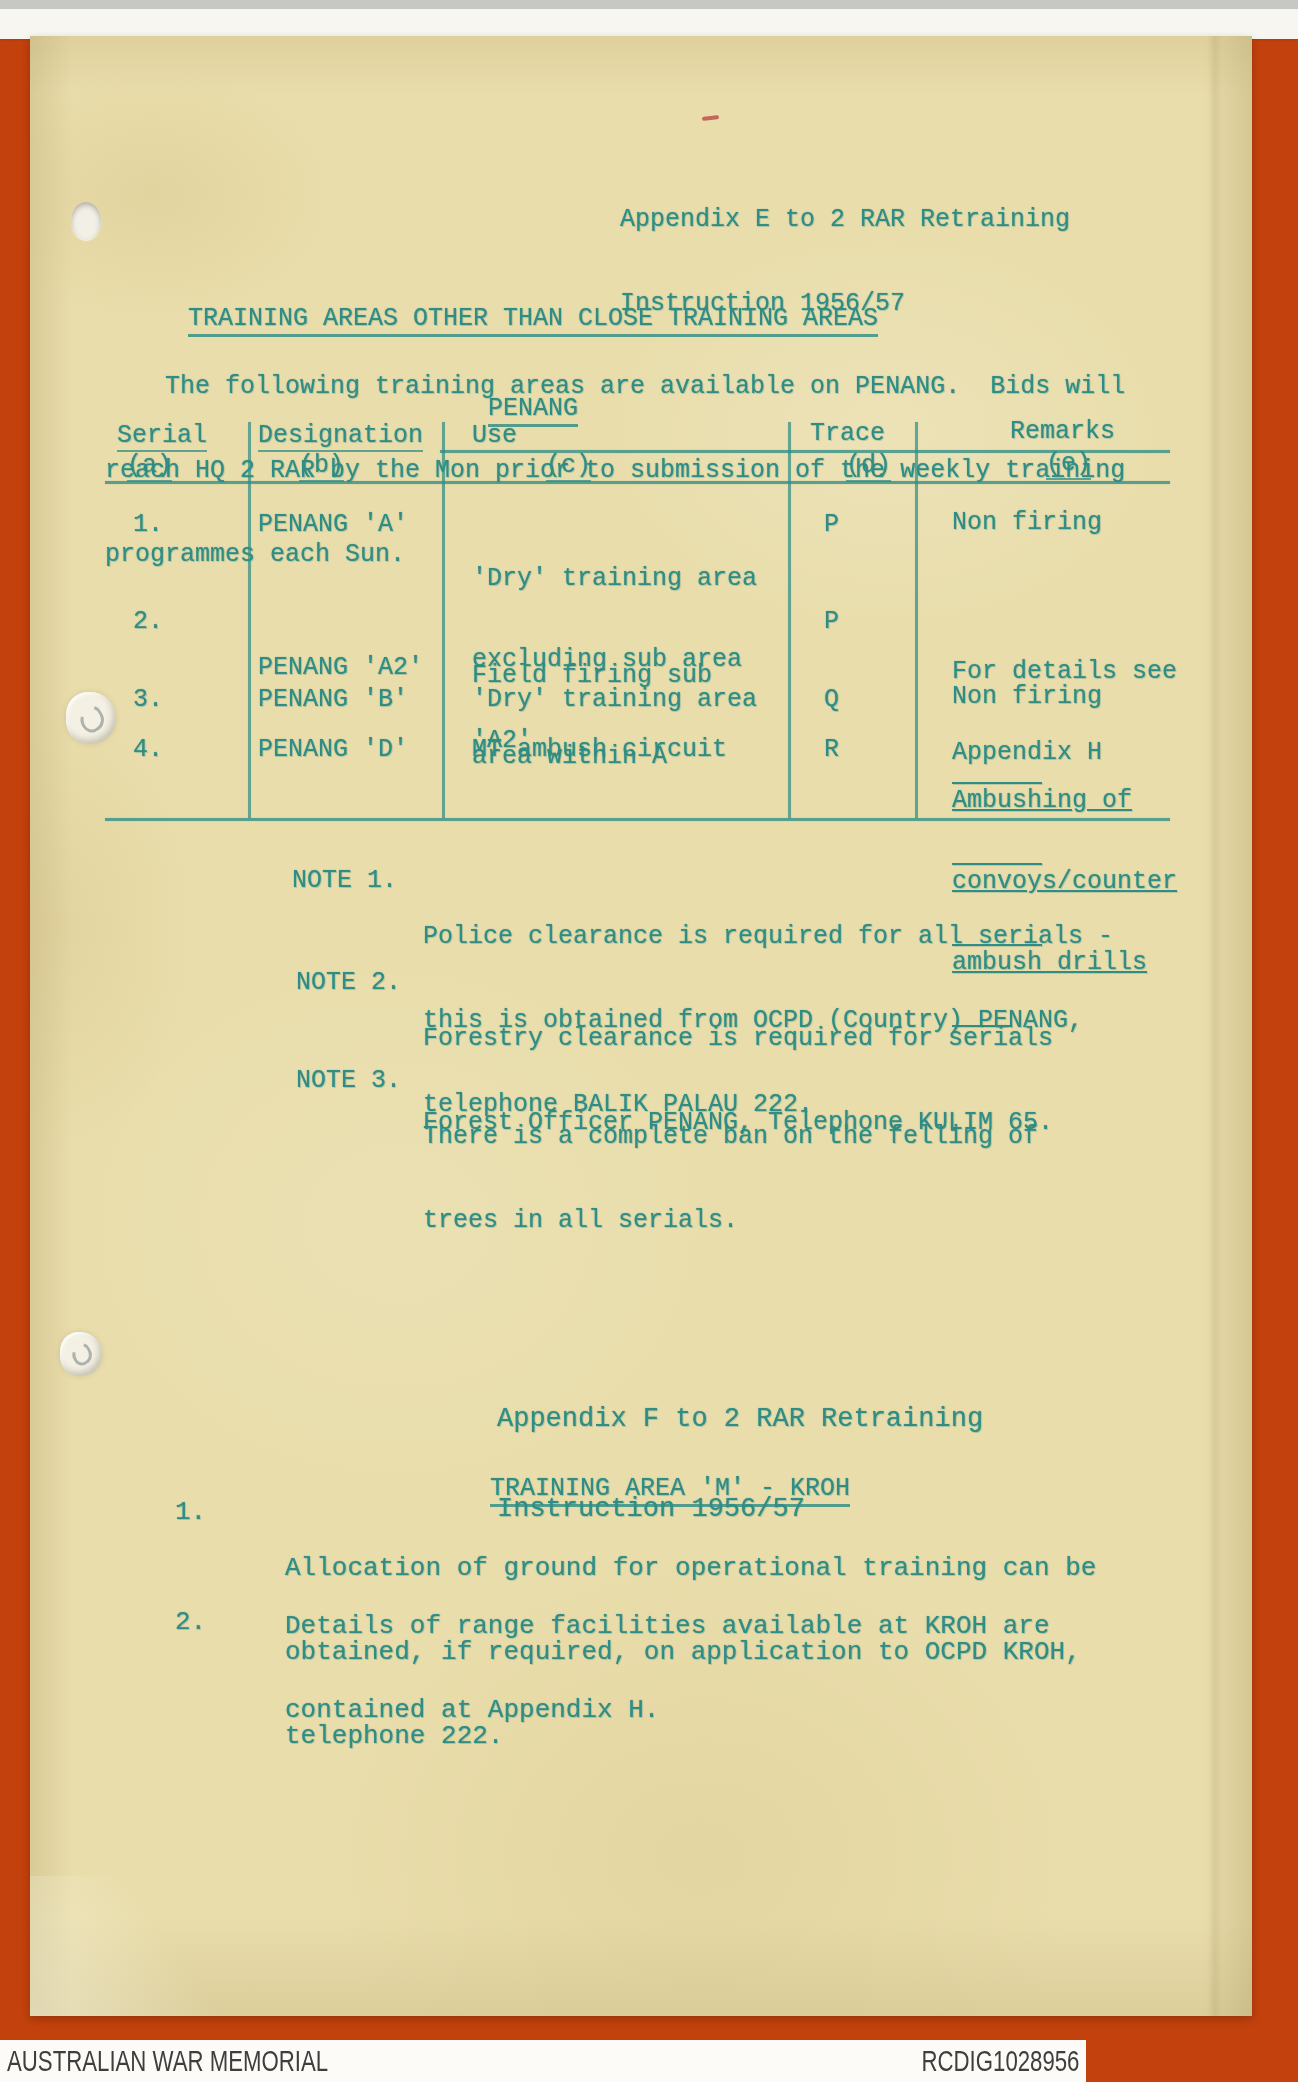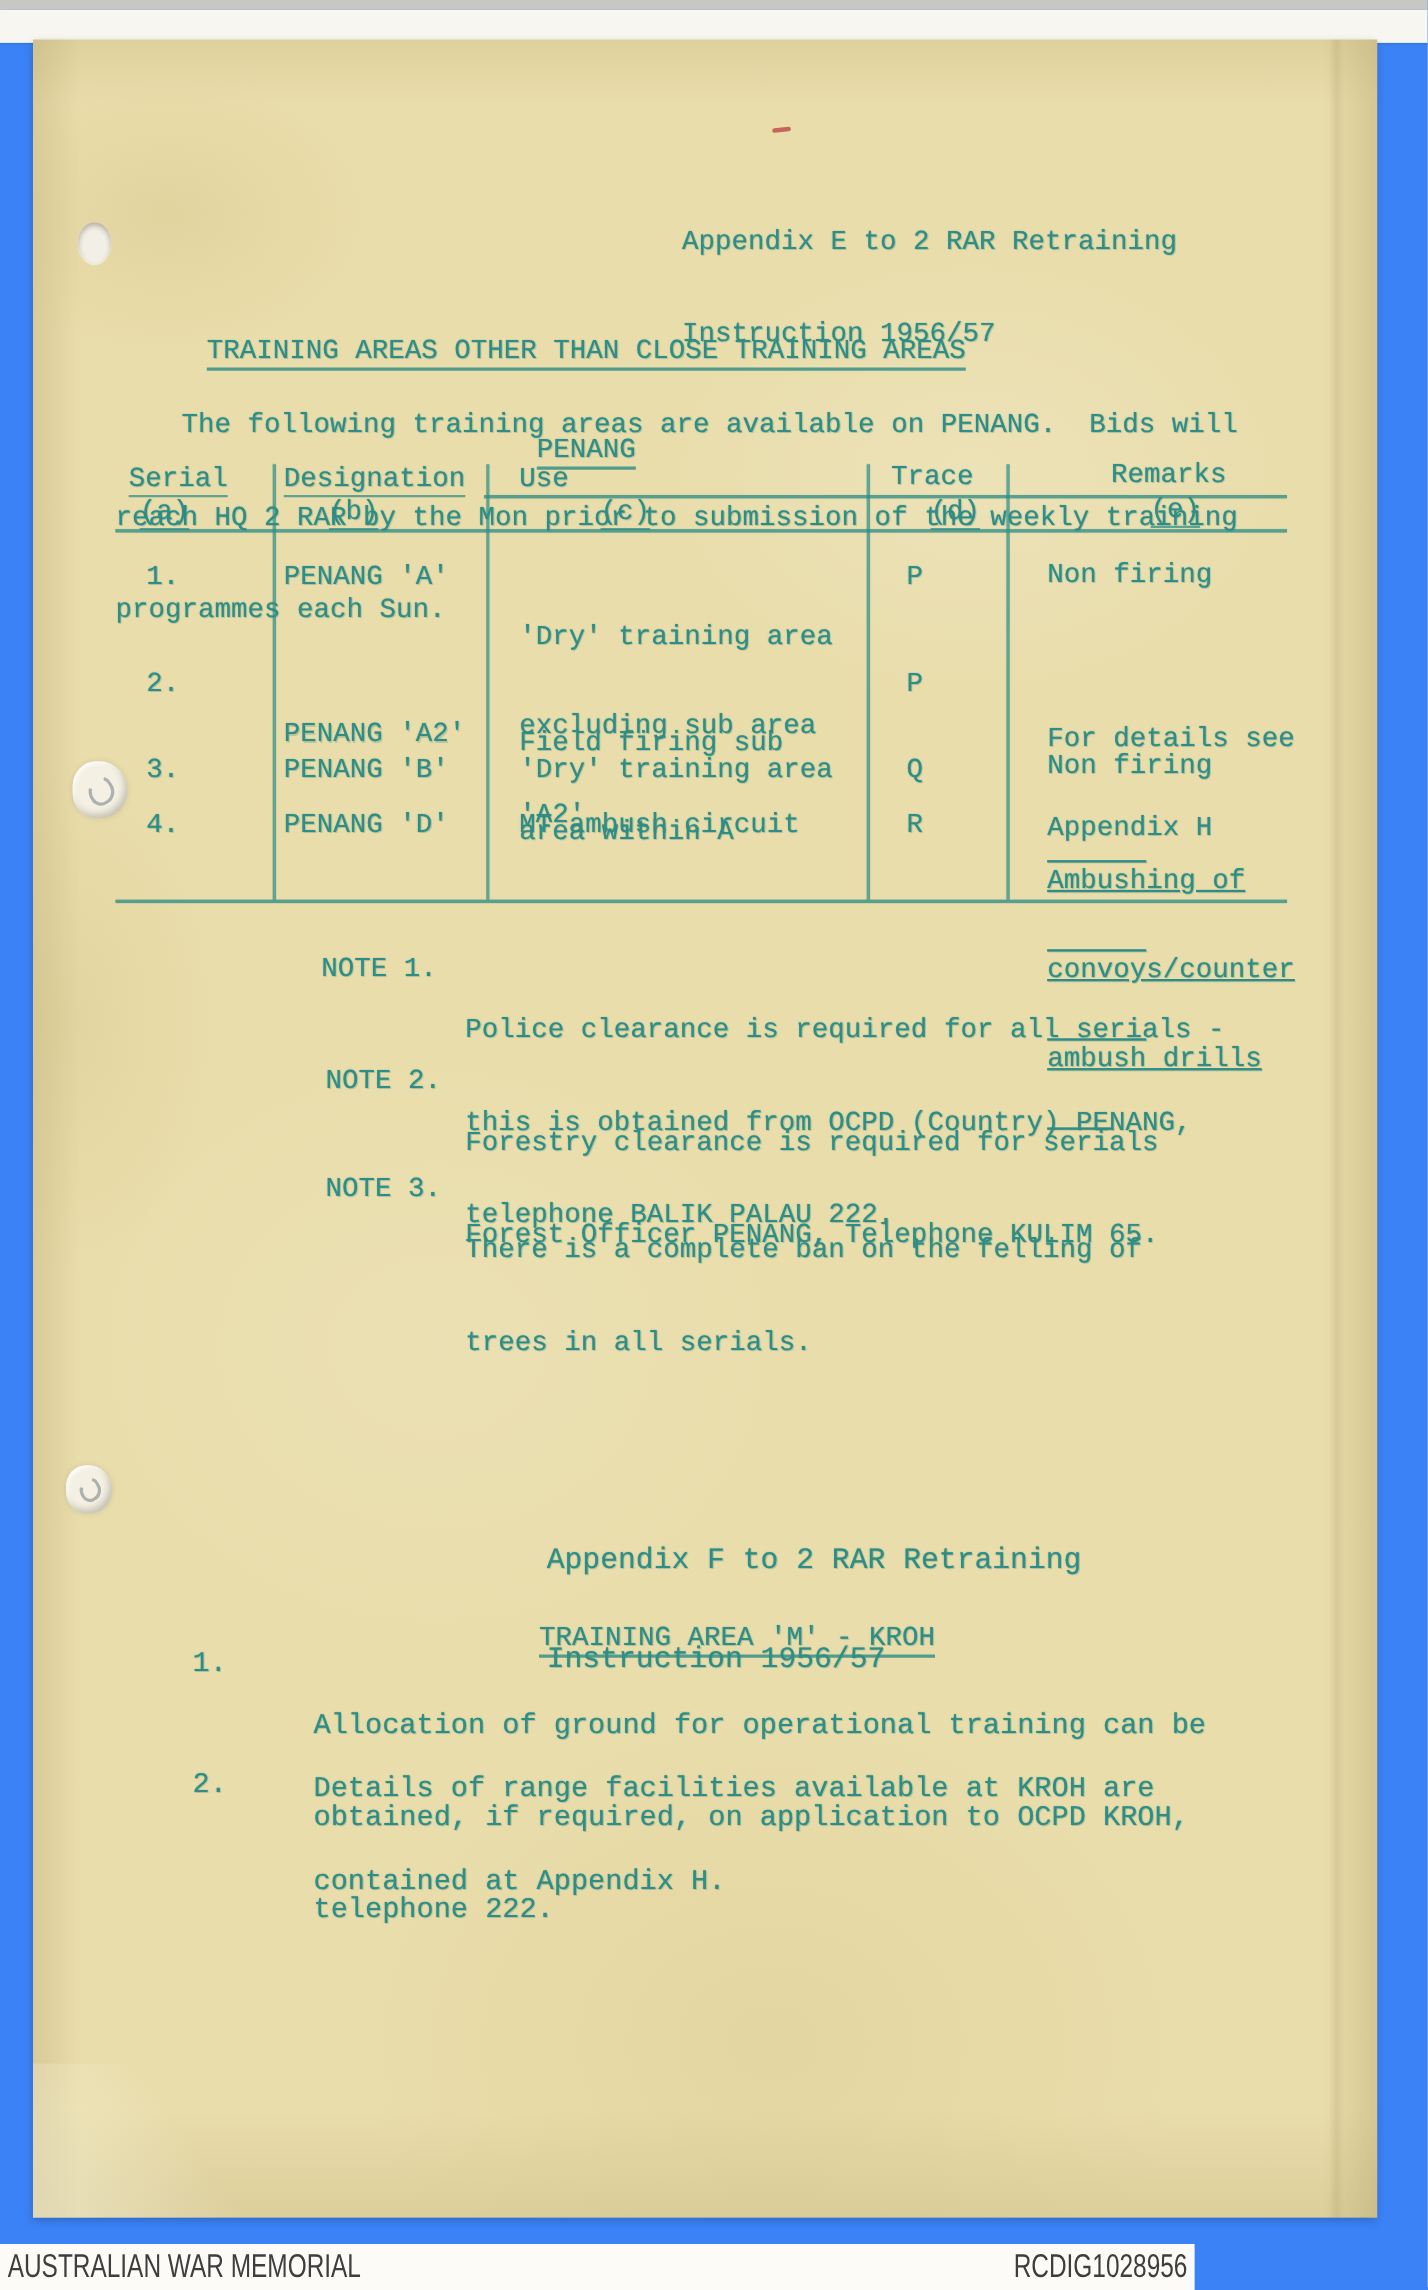--- a/index.html
+++ b/index.html
@@ -1,16 +1,16 @@
 <!DOCTYPE html>
 <html><head>
 <meta charset="utf-8">
 <style>
   html,body{margin:0;padding:0;background:#e3e4e0;}
-  #stage{position:relative;width:1298px;height:2082px;background:#3b82f6;overflow:hidden;
+  #stage{position:relative;width:1298px;height:2082px;background:#c2410c;overflow:hidden;
          font-family:"Liberation Mono",monospace;}
   .abs{position:absolute;}
 
   
   .top-strip{left:0;top:0;width:1298px;height:9px;background:#c7c7c3;}
   .white-band{left:0;top:9px;width:1298px;height:30px;background:#f7f6f1;box-shadow:0 1px 2px rgba(0,0,0,.12);}
 
   
   .paper{left:30px;top:36px;width:1222px;height:1980px;background:#e9ddab;
          box-shadow:0 3px 8px rgba(0,0,0,.22);}

